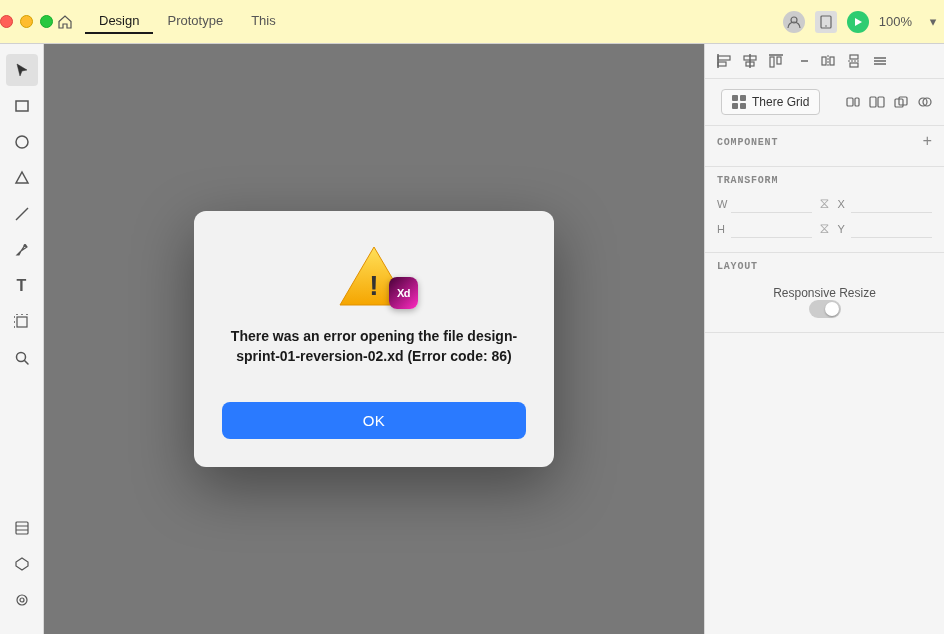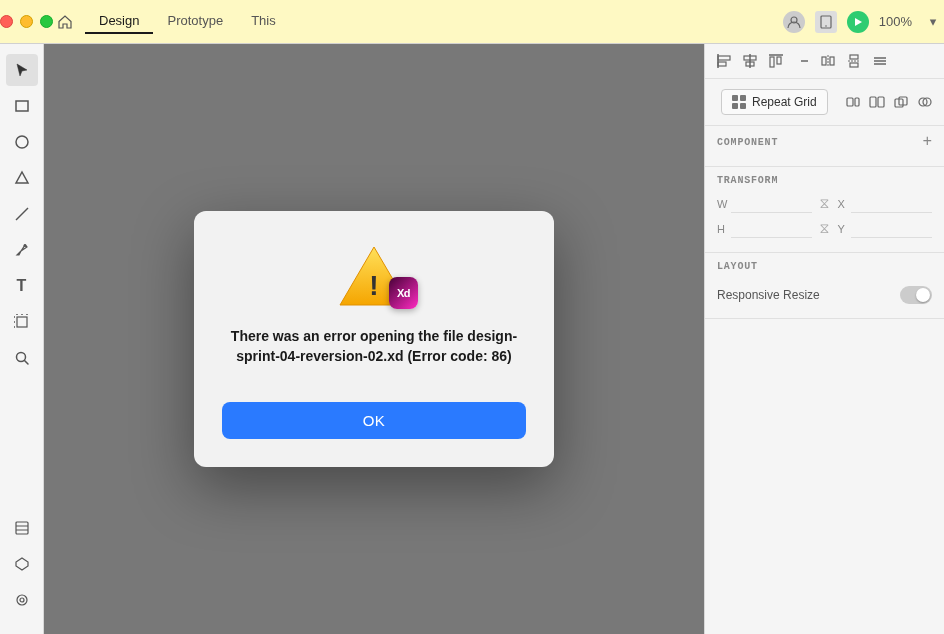--- a/index.html
+++ b/index.html
@@ -261,20 +261,21 @@
       justify-content: center;
       font-size: 14px;
       color: #aaa;
     }
 
     .layout-row {
       display: flex;
       align-items: center;
       justify-content: space-between;
       padding: 6px 0;
+      flex-direction: column;
     }
     .layout-label {
       font-size: 12px;
       color: #555;
     }
     .toggle {
       width: 32px;
       height: 18px;
       border-radius: 9px;
       background: #ccc;
@@ -528,21 +529,21 @@
                 <stop offset="100%" style="stop-color:#f5a500"></stop>
               </linearGradient>
             </defs>
             <polygon points="36,4 70,62 2,62" fill="url(#triGrad)" stroke="#e09000" stroke-width="1"></polygon>
             <text x="36" y="52" text-anchor="middle" font-size="28" font-weight="900" fill="#333">!</text>
           </svg>
 
           <div class="xd-badge">Xd</div>
         </div>
 
-        <div class="modal-title">There was an error opening the file design-sprint-04-reversion-02.xd
+        <div class="modal-title">There was an error opening the file design-sprint-01-reversion-02.xd
 (Error code: 86)</div>
         <button class="modal-ok-btn">OK</button>
       </div>
     </div>
   </div>
 
   <div class="right-panel">
 
     <div class="panel-align-row">
       <div class="panel-icon">
@@ -595,21 +596,21 @@
     </div>
 
     <div style="display:flex; align-items:center; padding: 4px 8px; gap:4px; border-bottom: 1px solid #e0e0e0;">
       <div class="repeat-grid-btn">
         <div class="repeat-grid-icon">
           <span></span>
             <span></span>
             <span></span>
             <span></span>
         </div>
-        <span>Repeat Grid</span>
+        <span>There Grid</span>
       </div>
       <div style="display:flex; gap:2px; margin-left:auto;">
         <div class="panel-icon">
           <svg width="16" height="16" viewBox="0 0 16 16" fill="none">
             <rect x="2" y="4" width="6" height="8" rx="1" stroke="#666" stroke-width="1.2"></rect>
             <rect x="10" y="4" width="4" height="8" rx="1" stroke="#666" stroke-width="1.2"></rect>
           </svg>
         </div>
         <div class="panel-icon">
           <svg width="16" height="16" viewBox="0 0 16 16" fill="none">

